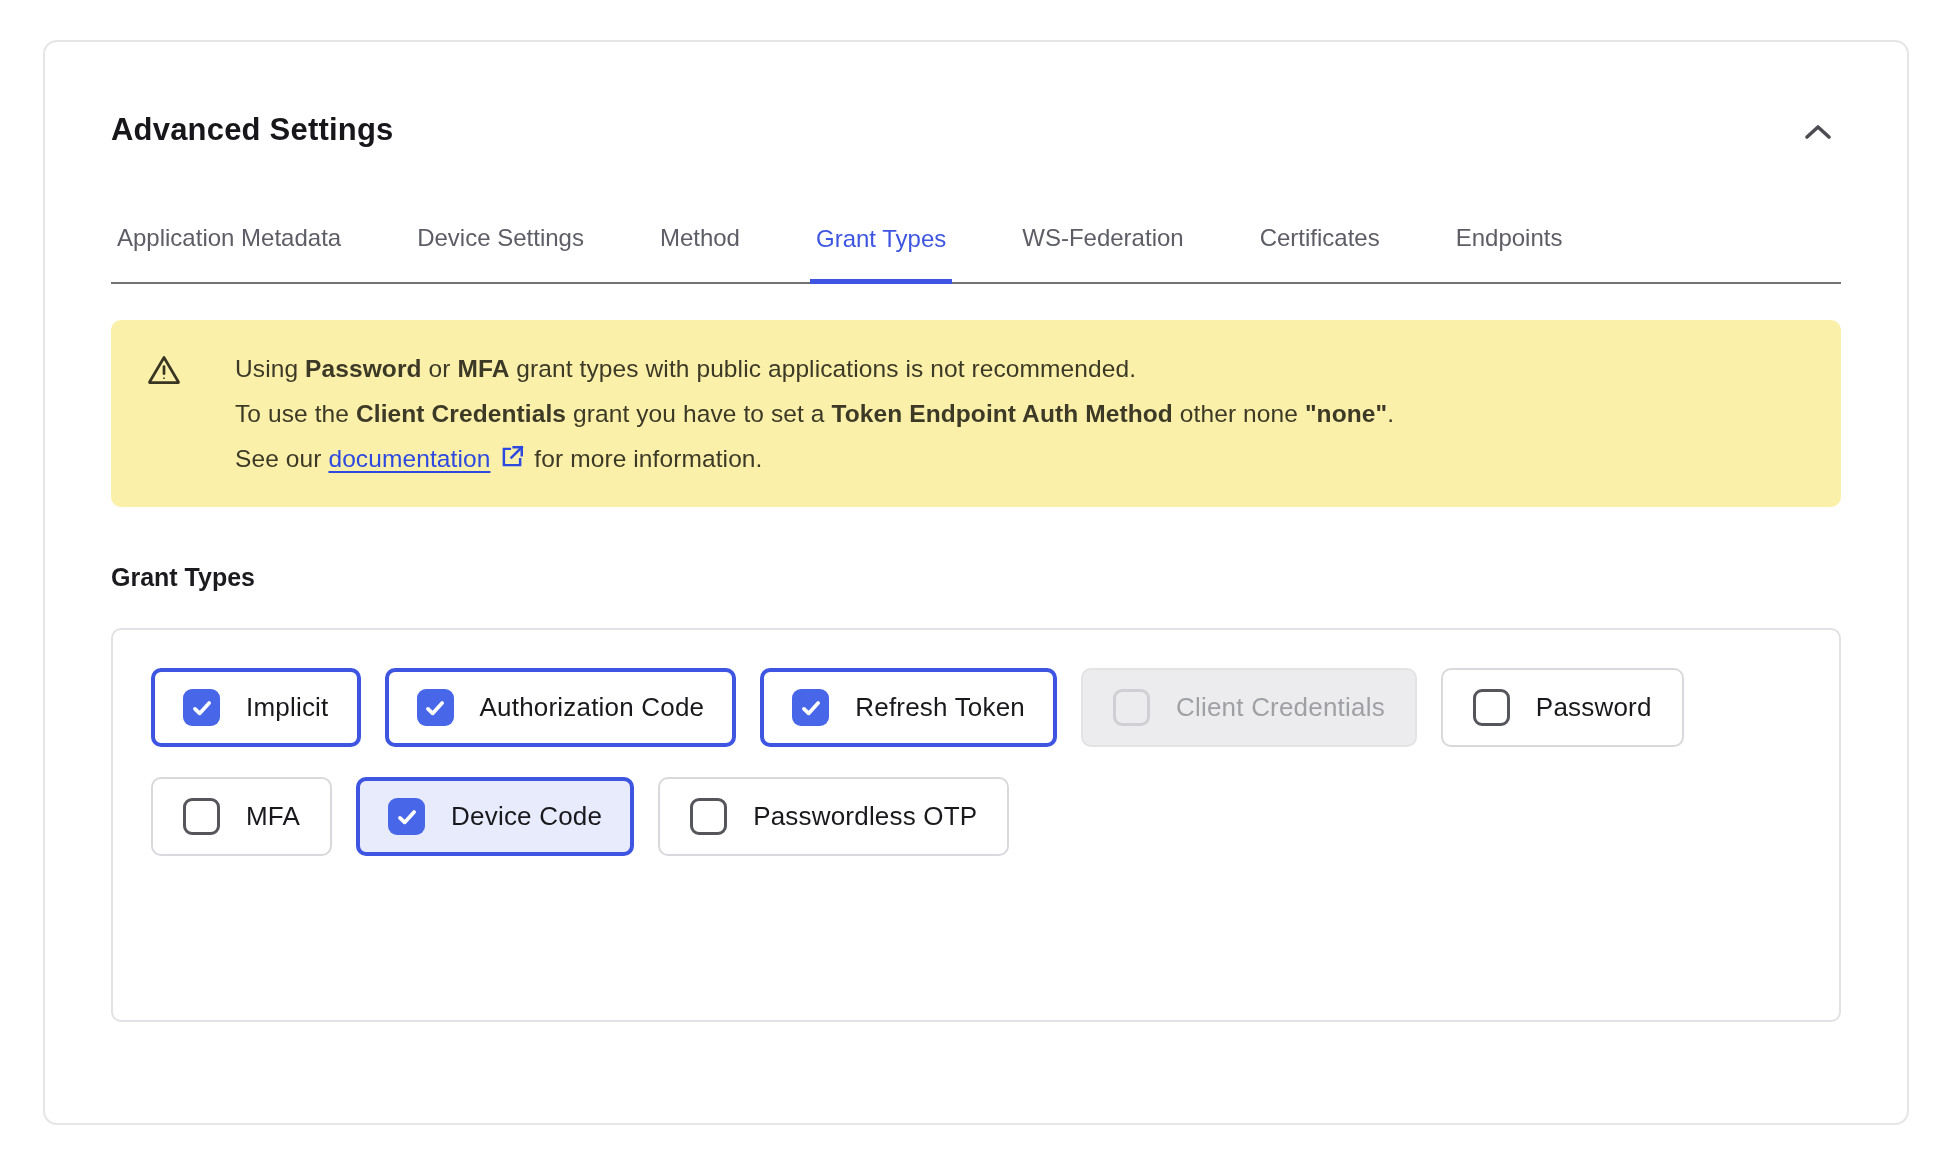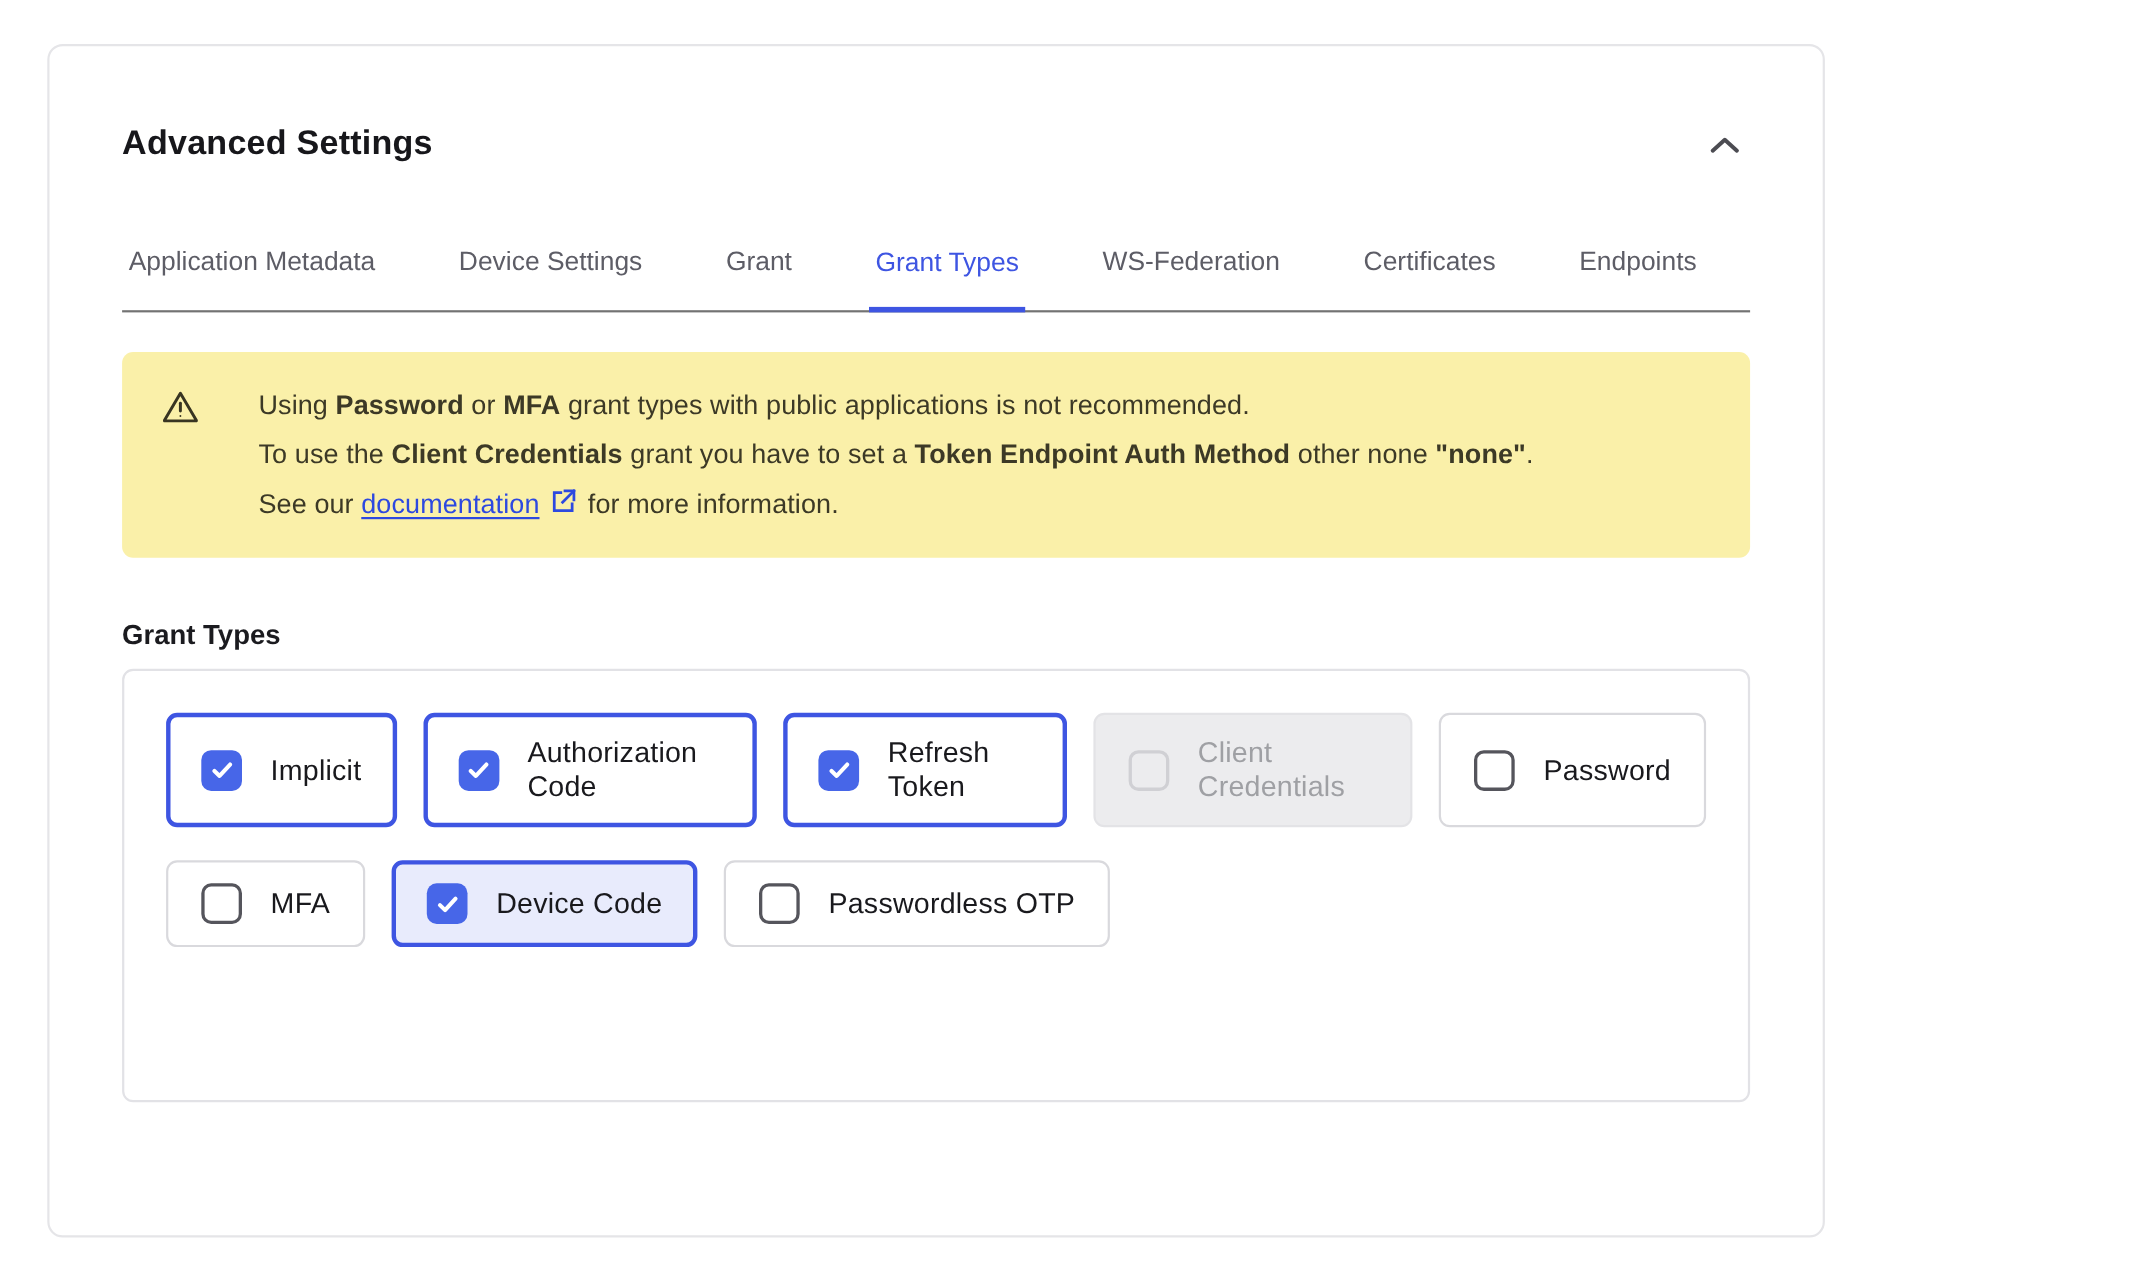--- a/index.html
+++ b/index.html
@@ -5,21 +5,21 @@
   * { margin: 0; padding: 0; box-sizing: border-box; }
   html, body {
     width: 1952px; height: 1168px;
     background: #ffffff;
     font-family: "Liberation Sans", sans-serif;
     color: var(--text, #1a1a1e);
   }
   .card {
     position: absolute;
     left: 43px; top: 40px;
-    width: 1616px; height: 1085px;
+    width: 1866px; height: 1085px;
     background: #fff;
     border: 2px solid var(--border, #e5e5e8);
     border-radius: 14px;
     padding: 66px 66px 0 66px;
   }
   .card-header {
     display: flex;
     align-items: flex-start;
     justify-content: space-between;
   }
@@ -97,21 +97,21 @@
   }
   .ext-icon svg { width: 26px; height: 26px; display: block; }
   
   .section-heading {
     margin-top: 56px;
     font-size: 25px;
     font-weight: 700;
     color: #1b1b1f;
   }
   .tile-group {
-    margin-top: 16px;
+    margin-top: 36px;
     border: 2px solid #e2e2e6;
     border-radius: 10px;
     height: 394px;
     padding: 38px 38px;
   }
   .tile-row { display: flex; gap: 24px; }
   .tile-row + .tile-row { margin-top: 30px; }
   .tile {
     display: inline-flex;
     align-items: center;
@@ -166,21 +166,21 @@
     <button class="collapse-btn" aria-label="collapse">
       <svg width="38" height="24" viewBox="0 0 38 24" fill="none" stroke="currentColor" stroke-width="3.6" stroke-linecap="round" stroke-linejoin="round">
         <path d="M8 17 L19 7 L30 17"></path>
       </svg>
     </button>
   </div>
 
   <nav class="tabs">
       <button class="tab">Application Metadata</button>
       <button class="tab">Device Settings</button>
-      <button class="tab">Grant</button>
+      <button class="tab">Method</button>
       <button class="tab active">Grant Types</button>
       <button class="tab">WS-Federation</button>
       <button class="tab">Certificates</button>
       <button class="tab">Endpoints</button>
     </nav>
 
   <div class="banner">
     <span class="warning-icon">
       <svg viewBox="0 0 24 24" fill="none" stroke="currentColor" stroke-width="1.9" stroke-linecap="round" stroke-linejoin="round">
         <path d="M12 3.2 L22.2 20.5 Q22.4 20.9 22 20.9 L2 20.9 Q1.6 20.9 1.8 20.5 Z"></path>

